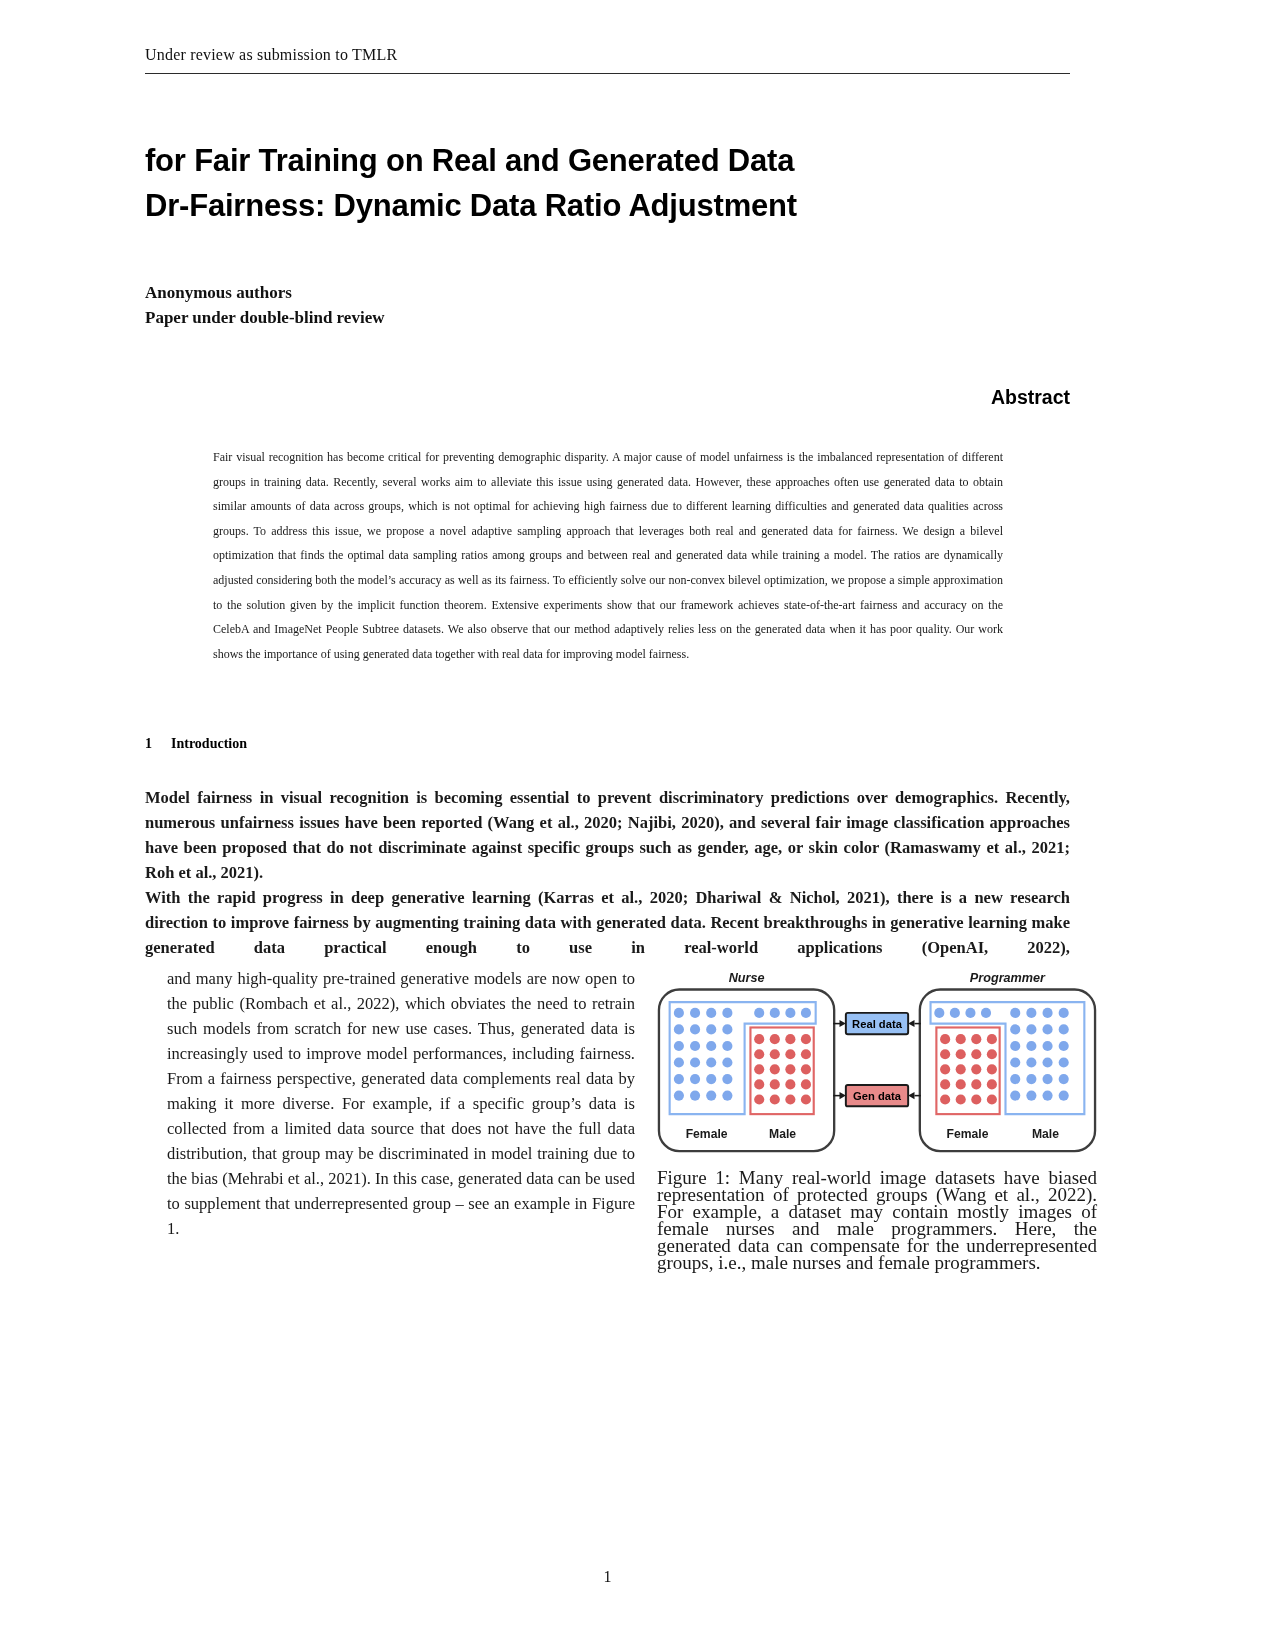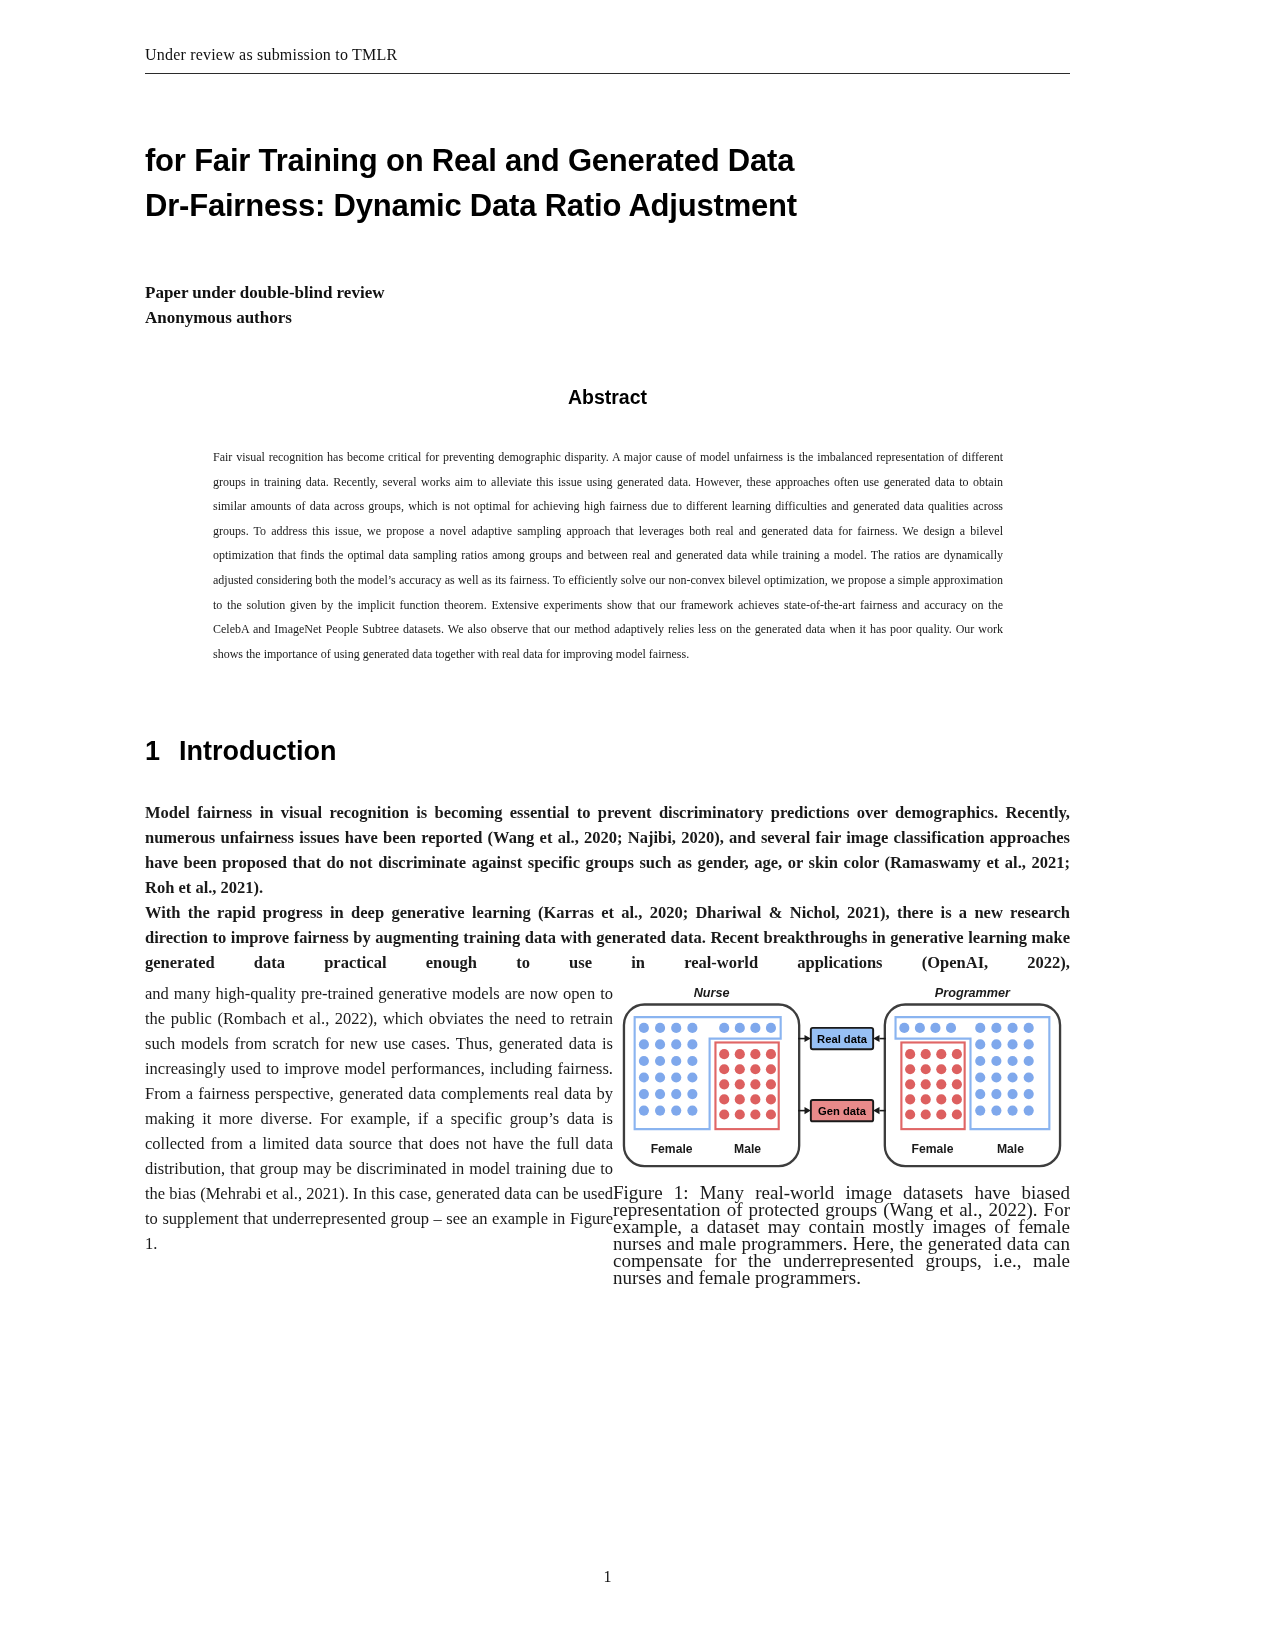--- a/index.html
+++ b/index.html
@@ -17,35 +17,35 @@
   .content{width:925px;}
   .running-head{font-size:16px;letter-spacing:.2px;color:#111;}
   .head-rule{border:none;border-top:1.6px solid #2b2b2b;margin:9px 0 0 0;width:925px;}
   .paper-title{
     margin:64px 0 0 0;
     font-family:"Liberation Sans", sans-serif;
     font-weight:700;font-size:31px;line-height:45px;letter-spacing:-.2px;color:#000;
   }
   .authors{margin-top:52px;font-weight:700;font-size:17px;line-height:25px;color:#111;}
   .abstract-heading{
-    margin-top:56px;text-align:center;
+    margin-top:56px;text-align:right;
     font-family:"Liberation Sans", sans-serif;font-weight:700;font-size:19.5px;color:#000;
   }
   .abstract-body{
     margin:36px 0 0 68px;width:790px;
     font-size:12px;line-height:24.6px;text-align:justify;
   }
   .section-heading{
     margin-top:70px;
-    font-family:Liberation Sans, sans-serif;font-weight:700;font-size:27px;color:#000;
+    font-family:Liberation Serif, serif;font-weight:700;font-size:14px;color:#000;
   }
   .section-heading .sec-num{display:inline-block;margin-right:19px;}
   p.body-par{margin:33px 0 0 0;font-size:16.5px;line-height:25px;text-align:justify;font-weight:bold;}
   p.body-par.cont{margin-top:0;text-align-last:justify;}
-  .wrap-row{display:flex;margin-top:6px;gap:0;}
+  .wrap-row{display:flex;margin-top:6px;gap:22px;margin-left:22px;}
   .left-col{width:468px;flex:0 0 468px;}
   .left-col p{margin:0;font-size:16.5px;line-height:25px;text-align:justify;}
   .right-col{flex:1 1 auto;}
   .figure-svg{display:block;margin:4px auto 0 auto;}
   .fig-caption{
     margin:12px 0 0 0;font-size:19px;line-height:17px;text-align:justify;
   }
   .page-number{margin-top:auto;text-align:center;font-size:16px;color:#111;}
   .svg-label{font-family:"Liberation Sans", sans-serif;}
 </style>
@@ -57,22 +57,22 @@
 
     <div class="running-head">Under review as submission to TMLR</div>
     <hr class="head-rule">
 
     <h1 class="paper-title">
       <span style="display:block">for Fair Training on Real and Generated Data</span>
       <span style="display:block">Dr-Fairness: Dynamic Data Ratio Adjustment</span>
     </h1>
 
     <div class="authors">
+      <span style="display:block">Anonymous authors</span>
       <span style="display:block">Paper under double-blind review</span>
-      <span style="display:block">Anonymous authors</span>
     </div>
 
     <div class="abstract-heading">Abstract</div>
     <p class="abstract-body">Fair visual recognition has become critical for preventing demographic disparity. A major cause of model unfairness is the imbalanced representation of different groups in training data. Recently, several works aim to alleviate this issue using generated data. However, these approaches often use generated data to obtain similar amounts of data across groups, which is not optimal for achieving high fairness due to different learning difficulties and generated data qualities across groups. To address this issue, we propose a novel adaptive sampling approach that leverages both real and generated data for fairness. We design a bilevel optimization that finds the optimal data sampling ratios among groups and between real and generated data while training a model. The ratios are dynamically adjusted considering both the model’s accuracy as well as its fairness. To efficiently solve our non-convex bilevel optimization, we propose a simple approximation to the solution given by the implicit function theorem. Extensive experiments show that our framework achieves state-of-the-art fairness and accuracy on the CelebA and ImageNet People Subtree datasets. We also observe that our method adaptively relies less on the generated data when it has poor quality. Our work shows the importance of using generated data together with real data for improving model fairness.</p>
 
     <div class="section-heading">
       <span class="sec-num">1</span><span>Introduction</span>
     </div>
 
     <p class="body-par">Model fairness in visual recognition is becoming essential to prevent discriminatory predictions over demographics. Recently, numerous unfairness issues have been reported (Wang et al., 2020; Najibi, 2020), and several fair image classification approaches have been proposed that do not discriminate against specific groups such as gender, age, or skin color (Ramaswamy et al., 2021; Roh et al., 2021).</p>

